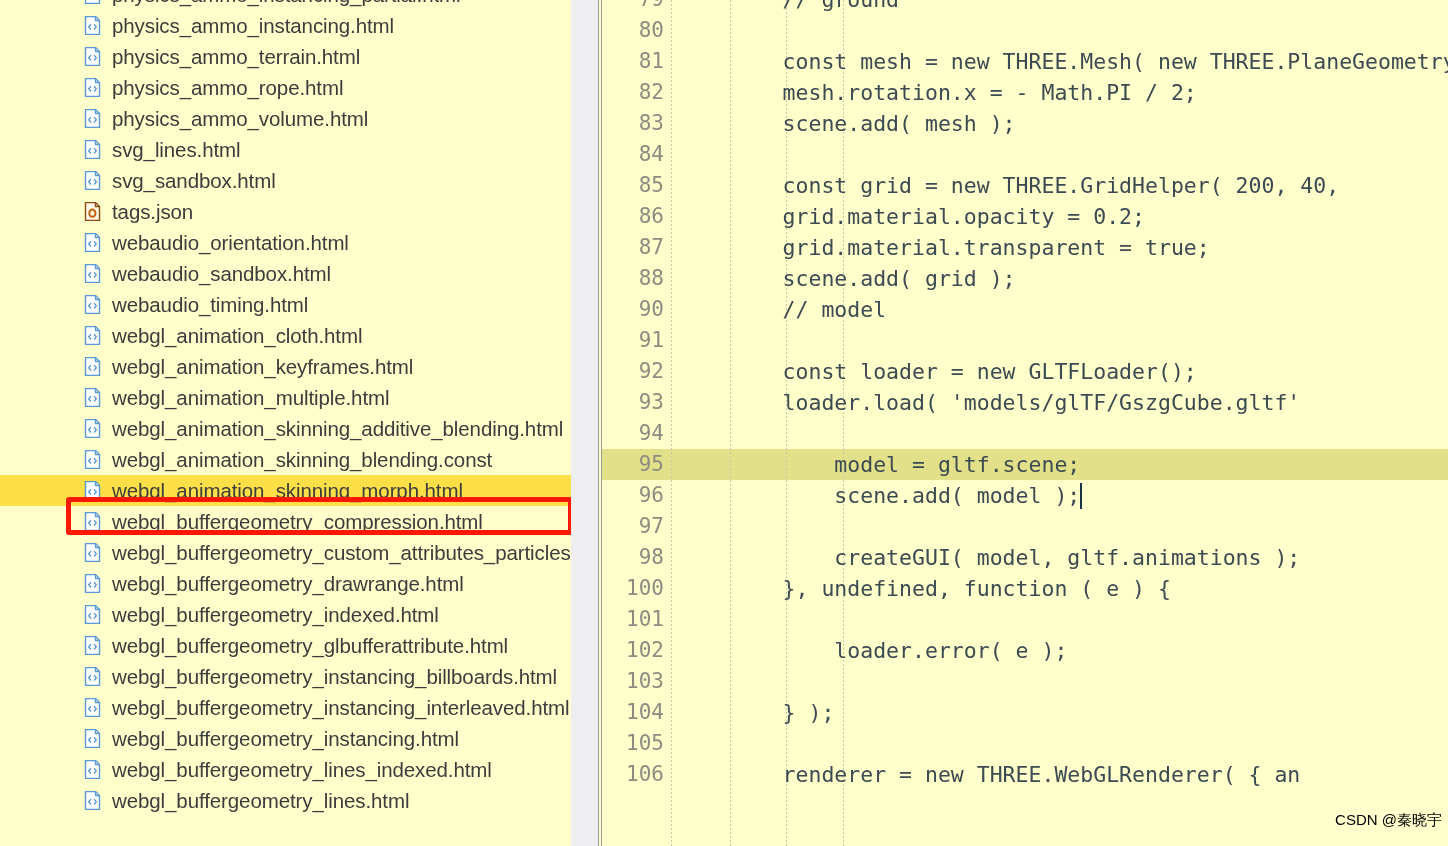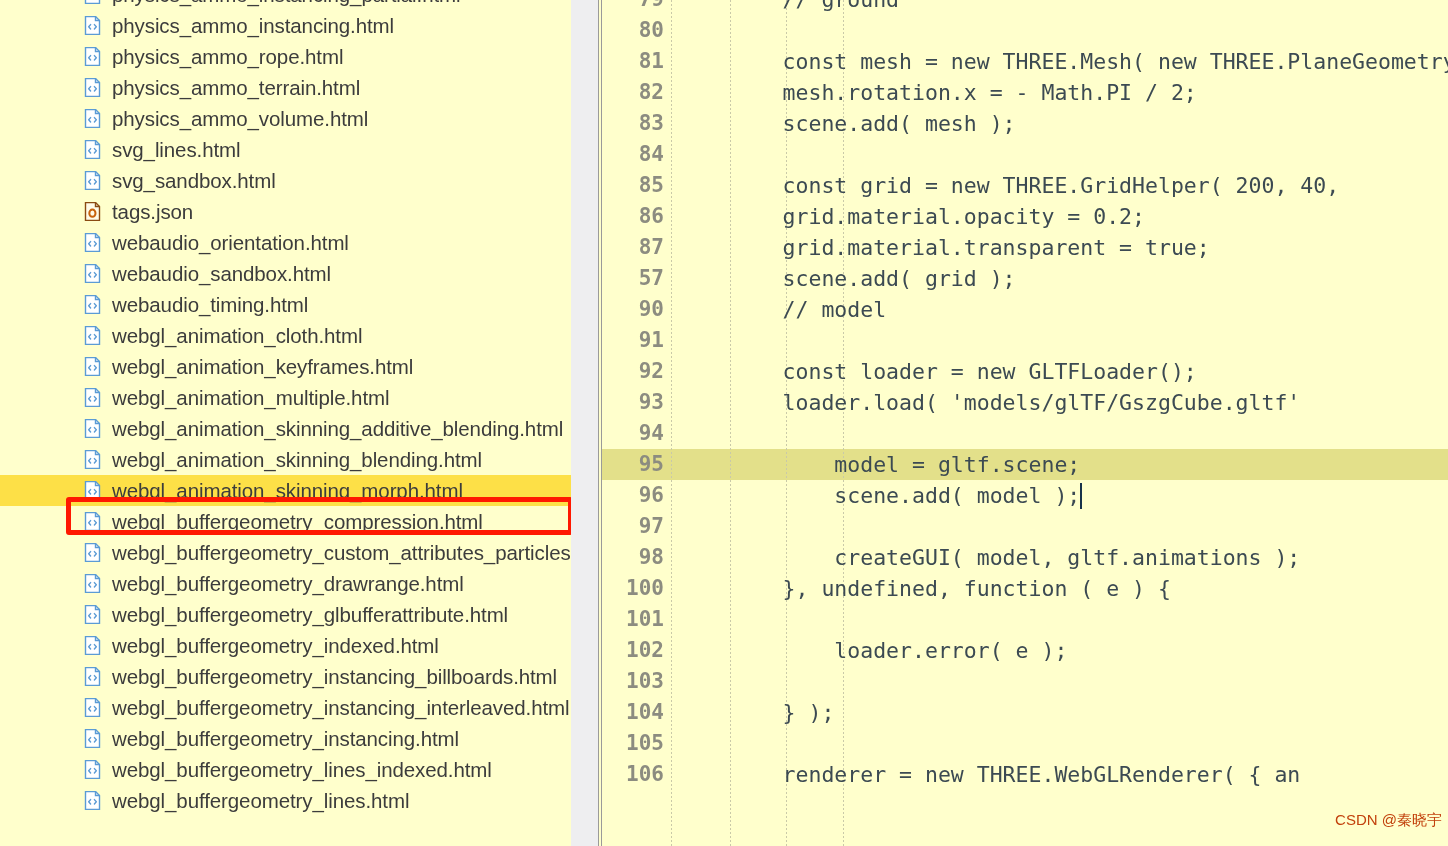--- a/index.html
+++ b/index.html
@@ -159,21 +159,20 @@
   .gutter-num {
     position: absolute;
     left: 0;
     top: 0;
     width: 62px;
     text-align: right;
     font-family: "DejaVu Sans Mono", monospace;
     font-size: 21px;
     color: #8c8c80;
     z-index: 3;
-    font-weight: bold;
   }
 
   .code-text {
     position: absolute;
     left: 77px;
     top: 0;
     font-family: "DejaVu Sans Mono", monospace;
     font-size: 21.5px;
     color: #3c4a52;
     white-space: pre;
@@ -210,21 +209,21 @@
     z-index: 5;
   }
 
   
   #watermark {
     position: absolute;
     right: 6px;
     bottom: 16px;
     font-family: "Liberation Sans", sans-serif;
     font-size: 15px;
-    color: #c2410c;
+    color: #000000;
     z-index: 9;
     white-space: nowrap;
     pointer-events: none;
   }
 </style>
 </head>
 <body>
 
 <div id="app">
 
@@ -253,32 +252,32 @@
           </div>
         </div>
         <div class="file-row">
           <div class="row-inner">
             <svg class="file-icon" viewBox="0 0 17 19">
               <path d="M1.5 0.5 H11.5 L15.5 4.5 V18.5 H1.5 Z" fill="#ffffff" stroke="#5b9bd5" stroke-width="1.4"></path>
               <path d="M11.5 0.5 V4.5 H15.5" fill="none" stroke="#5b9bd5" stroke-width="1.4"></path>
               <path d="M6.6 8.6 L4.7 10.8 L6.6 13.0" fill="none" stroke="#5b9bd5" stroke-width="1.4" stroke-linecap="round" stroke-linejoin="round"></path>
               <path d="M10.4 8.6 L12.3 10.8 L10.4 13.0" fill="none" stroke="#5b9bd5" stroke-width="1.4" stroke-linecap="round" stroke-linejoin="round"></path>
             </svg>
+            <span class="file-label">physics_ammo_terrain.html</span>
+          </div>
+        </div>
+        <div class="file-row">
+          <div class="row-inner">
+            <svg class="file-icon" viewBox="0 0 17 19">
+              <path d="M1.5 0.5 H11.5 L15.5 4.5 V18.5 H1.5 Z" fill="#ffffff" stroke="#5b9bd5" stroke-width="1.4"></path>
+              <path d="M11.5 0.5 V4.5 H15.5" fill="none" stroke="#5b9bd5" stroke-width="1.4"></path>
+              <path d="M6.6 8.6 L4.7 10.8 L6.6 13.0" fill="none" stroke="#5b9bd5" stroke-width="1.4" stroke-linecap="round" stroke-linejoin="round"></path>
+              <path d="M10.4 8.6 L12.3 10.8 L10.4 13.0" fill="none" stroke="#5b9bd5" stroke-width="1.4" stroke-linecap="round" stroke-linejoin="round"></path>
+            </svg>
             <span class="file-label">physics_ammo_rope.html</span>
-          </div>
-        </div>
-        <div class="file-row">
-          <div class="row-inner">
-            <svg class="file-icon" viewBox="0 0 17 19">
-              <path d="M1.5 0.5 H11.5 L15.5 4.5 V18.5 H1.5 Z" fill="#ffffff" stroke="#5b9bd5" stroke-width="1.4"></path>
-              <path d="M11.5 0.5 V4.5 H15.5" fill="none" stroke="#5b9bd5" stroke-width="1.4"></path>
-              <path d="M6.6 8.6 L4.7 10.8 L6.6 13.0" fill="none" stroke="#5b9bd5" stroke-width="1.4" stroke-linecap="round" stroke-linejoin="round"></path>
-              <path d="M10.4 8.6 L12.3 10.8 L10.4 13.0" fill="none" stroke="#5b9bd5" stroke-width="1.4" stroke-linecap="round" stroke-linejoin="round"></path>
-            </svg>
-            <span class="file-label">physics_ammo_terrain.html</span>
           </div>
         </div>
         <div class="file-row">
           <div class="row-inner">
             <svg class="file-icon" viewBox="0 0 17 19">
               <path d="M1.5 0.5 H11.5 L15.5 4.5 V18.5 H1.5 Z" fill="#ffffff" stroke="#5b9bd5" stroke-width="1.4"></path>
               <path d="M11.5 0.5 V4.5 H15.5" fill="none" stroke="#5b9bd5" stroke-width="1.4"></path>
               <path d="M6.6 8.6 L4.7 10.8 L6.6 13.0" fill="none" stroke="#5b9bd5" stroke-width="1.4" stroke-linecap="round" stroke-linejoin="round"></path>
               <path d="M10.4 8.6 L12.3 10.8 L10.4 13.0" fill="none" stroke="#5b9bd5" stroke-width="1.4" stroke-linecap="round" stroke-linejoin="round"></path>
             </svg>
@@ -395,21 +394,21 @@
           </div>
         </div>
         <div class="file-row">
           <div class="row-inner">
             <svg class="file-icon" viewBox="0 0 17 19">
               <path d="M1.5 0.5 H11.5 L15.5 4.5 V18.5 H1.5 Z" fill="#ffffff" stroke="#5b9bd5" stroke-width="1.4"></path>
               <path d="M11.5 0.5 V4.5 H15.5" fill="none" stroke="#5b9bd5" stroke-width="1.4"></path>
               <path d="M6.6 8.6 L4.7 10.8 L6.6 13.0" fill="none" stroke="#5b9bd5" stroke-width="1.4" stroke-linecap="round" stroke-linejoin="round"></path>
               <path d="M10.4 8.6 L12.3 10.8 L10.4 13.0" fill="none" stroke="#5b9bd5" stroke-width="1.4" stroke-linecap="round" stroke-linejoin="round"></path>
             </svg>
-            <span class="file-label">webgl_animation_skinning_blending.html</span>
+            <span class="file-label">webgl_animation_skinning_blending.const</span>
           </div>
         </div>
         <div class="file-row selected">
           <div class="row-inner">
             <svg class="file-icon" viewBox="0 0 17 19">
               <path d="M1.5 0.5 H11.5 L15.5 4.5 V18.5 H1.5 Z" fill="#ffffff" stroke="#5b9bd5" stroke-width="1.4"></path>
               <path d="M11.5 0.5 V4.5 H15.5" fill="none" stroke="#5b9bd5" stroke-width="1.4"></path>
               <path d="M6.6 8.6 L4.7 10.8 L6.6 13.0" fill="none" stroke="#5b9bd5" stroke-width="1.4" stroke-linecap="round" stroke-linejoin="round"></path>
               <path d="M10.4 8.6 L12.3 10.8 L10.4 13.0" fill="none" stroke="#5b9bd5" stroke-width="1.4" stroke-linecap="round" stroke-linejoin="round"></path>
             </svg>
@@ -450,32 +449,32 @@
           </div>
         </div>
         <div class="file-row">
           <div class="row-inner">
             <svg class="file-icon" viewBox="0 0 17 19">
               <path d="M1.5 0.5 H11.5 L15.5 4.5 V18.5 H1.5 Z" fill="#ffffff" stroke="#5b9bd5" stroke-width="1.4"></path>
               <path d="M11.5 0.5 V4.5 H15.5" fill="none" stroke="#5b9bd5" stroke-width="1.4"></path>
               <path d="M6.6 8.6 L4.7 10.8 L6.6 13.0" fill="none" stroke="#5b9bd5" stroke-width="1.4" stroke-linecap="round" stroke-linejoin="round"></path>
               <path d="M10.4 8.6 L12.3 10.8 L10.4 13.0" fill="none" stroke="#5b9bd5" stroke-width="1.4" stroke-linecap="round" stroke-linejoin="round"></path>
             </svg>
+            <span class="file-label">webgl_buffergeometry_indexed.html</span>
+          </div>
+        </div>
+        <div class="file-row">
+          <div class="row-inner">
+            <svg class="file-icon" viewBox="0 0 17 19">
+              <path d="M1.5 0.5 H11.5 L15.5 4.5 V18.5 H1.5 Z" fill="#ffffff" stroke="#5b9bd5" stroke-width="1.4"></path>
+              <path d="M11.5 0.5 V4.5 H15.5" fill="none" stroke="#5b9bd5" stroke-width="1.4"></path>
+              <path d="M6.6 8.6 L4.7 10.8 L6.6 13.0" fill="none" stroke="#5b9bd5" stroke-width="1.4" stroke-linecap="round" stroke-linejoin="round"></path>
+              <path d="M10.4 8.6 L12.3 10.8 L10.4 13.0" fill="none" stroke="#5b9bd5" stroke-width="1.4" stroke-linecap="round" stroke-linejoin="round"></path>
+            </svg>
             <span class="file-label">webgl_buffergeometry_glbufferattribute.html</span>
-          </div>
-        </div>
-        <div class="file-row">
-          <div class="row-inner">
-            <svg class="file-icon" viewBox="0 0 17 19">
-              <path d="M1.5 0.5 H11.5 L15.5 4.5 V18.5 H1.5 Z" fill="#ffffff" stroke="#5b9bd5" stroke-width="1.4"></path>
-              <path d="M11.5 0.5 V4.5 H15.5" fill="none" stroke="#5b9bd5" stroke-width="1.4"></path>
-              <path d="M6.6 8.6 L4.7 10.8 L6.6 13.0" fill="none" stroke="#5b9bd5" stroke-width="1.4" stroke-linecap="round" stroke-linejoin="round"></path>
-              <path d="M10.4 8.6 L12.3 10.8 L10.4 13.0" fill="none" stroke="#5b9bd5" stroke-width="1.4" stroke-linecap="round" stroke-linejoin="round"></path>
-            </svg>
-            <span class="file-label">webgl_buffergeometry_indexed.html</span>
           </div>
         </div>
         <div class="file-row">
           <div class="row-inner">
             <svg class="file-icon" viewBox="0 0 17 19">
               <path d="M1.5 0.5 H11.5 L15.5 4.5 V18.5 H1.5 Z" fill="#ffffff" stroke="#5b9bd5" stroke-width="1.4"></path>
               <path d="M11.5 0.5 V4.5 H15.5" fill="none" stroke="#5b9bd5" stroke-width="1.4"></path>
               <path d="M6.6 8.6 L4.7 10.8 L6.6 13.0" fill="none" stroke="#5b9bd5" stroke-width="1.4" stroke-linecap="round" stroke-linejoin="round"></path>
               <path d="M10.4 8.6 L12.3 10.8 L10.4 13.0" fill="none" stroke="#5b9bd5" stroke-width="1.4" stroke-linecap="round" stroke-linejoin="round"></path>
             </svg>
@@ -546,21 +545,21 @@
     <div class="code-lines" id="code-lines">
         <div class="code-row"><span class="gutter-num">79</span><span class="code-text">        // ground</span></div>
         <div class="code-row"><span class="gutter-num">80</span><span class="code-text"></span></div>
         <div class="code-row"><span class="gutter-num">81</span><span class="code-text">        const mesh = new THREE.Mesh( new THREE.PlaneGeometry</span></div>
         <div class="code-row"><span class="gutter-num">82</span><span class="code-text">        mesh.rotation.x = - Math.PI / 2;</span></div>
         <div class="code-row"><span class="gutter-num">83</span><span class="code-text">        scene.add( mesh );</span></div>
         <div class="code-row"><span class="gutter-num">84</span><span class="code-text"></span></div>
         <div class="code-row"><span class="gutter-num">85</span><span class="code-text">        const grid = new THREE.GridHelper( 200, 40,</span></div>
         <div class="code-row"><span class="gutter-num">86</span><span class="code-text">        grid.material.opacity = 0.2;</span></div>
         <div class="code-row"><span class="gutter-num">87</span><span class="code-text">        grid.material.transparent = true;</span></div>
-        <div class="code-row"><span class="gutter-num">57</span><span class="code-text">        scene.add( grid );</span></div>
+        <div class="code-row"><span class="gutter-num">88</span><span class="code-text">        scene.add( grid );</span></div>
         <div class="code-row"><span class="gutter-num">90</span><span class="code-text">        // model</span></div>
         <div class="code-row"><span class="gutter-num">91</span><span class="code-text"></span></div>
         <div class="code-row"><span class="gutter-num">92</span><span class="code-text">        const loader = new GLTFLoader();</span></div>
         <div class="code-row"><span class="gutter-num">93</span><span class="code-text">        loader.load( 'models/glTF/GszgCube.gltf'</span></div>
         <div class="code-row"><span class="gutter-num">94</span><span class="code-text"></span></div>
         <div class="code-row current"><span class="gutter-num">95</span><span class="code-text">            model = gltf.scene;</span></div>
         <div class="code-row"><span class="gutter-num">96</span><span class="code-text">            scene.add( model );</span></div>
         <div class="code-row"><span class="gutter-num">97</span><span class="code-text"></span></div>
         <div class="code-row"><span class="gutter-num">98</span><span class="code-text">            createGUI( model, gltf.animations );</span></div>
         <div class="code-row"><span class="gutter-num">100</span><span class="code-text">        }, undefined, function ( e ) {</span></div>

